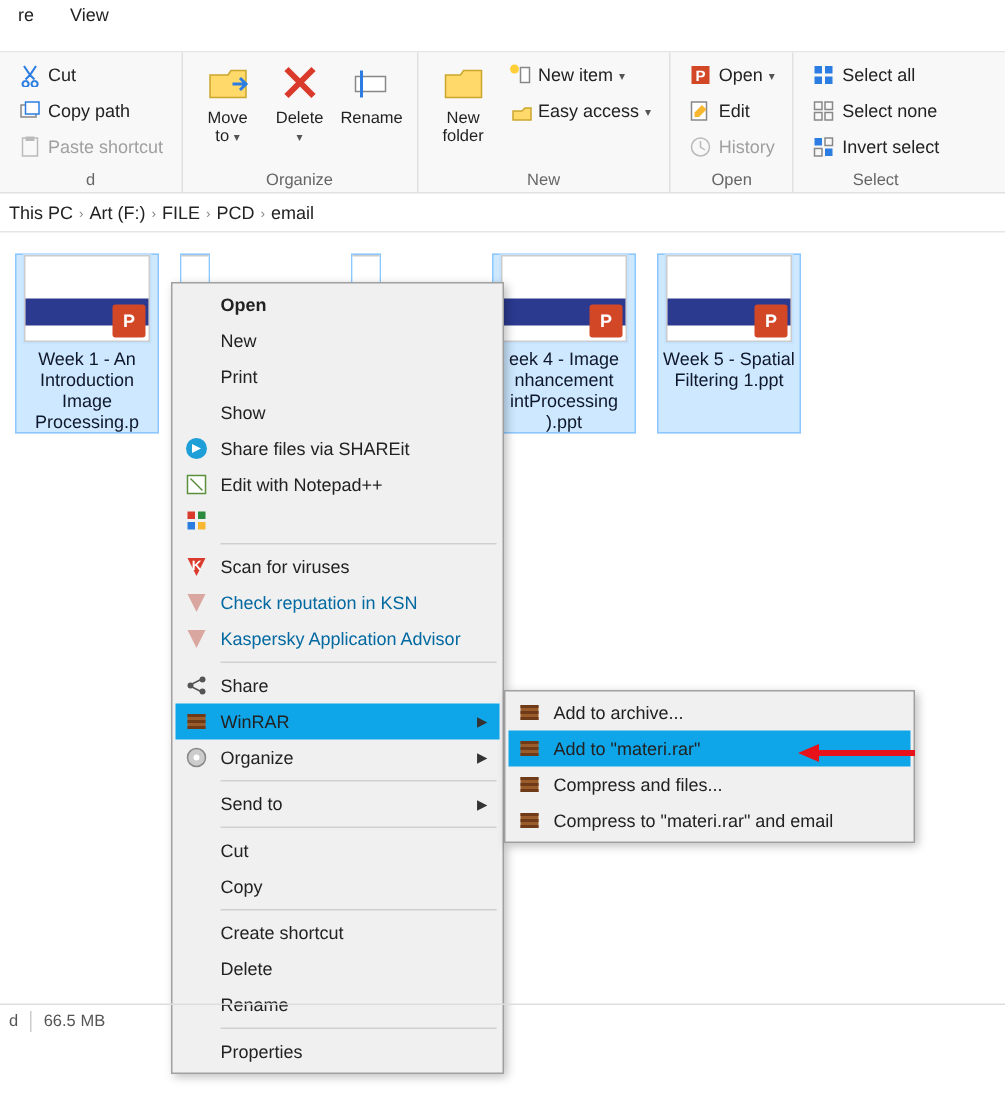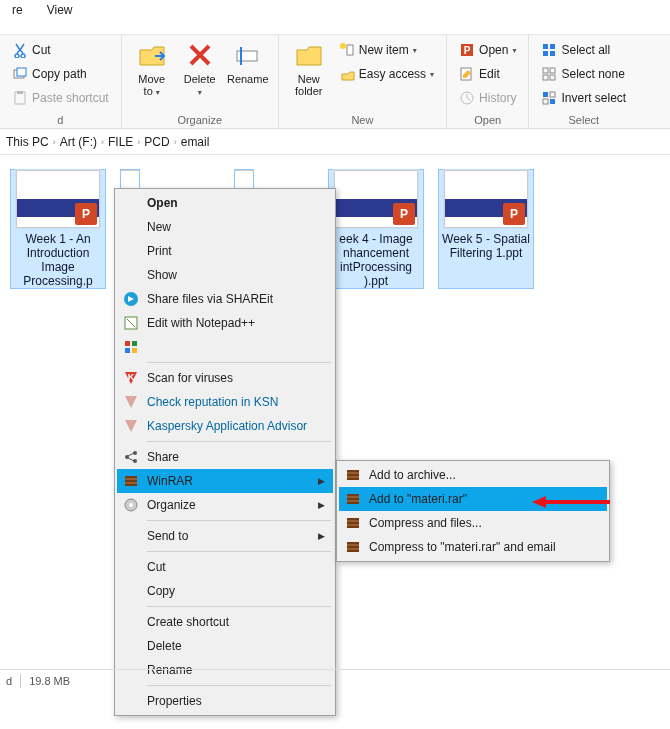--- a/index.html
+++ b/index.html
@@ -451,14 +451,14 @@
 </div>
 
 <svg class="redarrow" width="80" height="16">
   <line x1="78" y1="8" x2="10" y2="8" stroke="#e8121a" stroke-width="4"></line>
   <polygon points="0,8 14,2 14,14" fill="#e8121a"></polygon>
 </svg>
 
 <div class="status">
   <span>d</span>
   <span class="statsep"></span>
-  <span>19.8 MB</span>
+  <span>66.5 MB</span>
 </div>
 
 </body></html>

